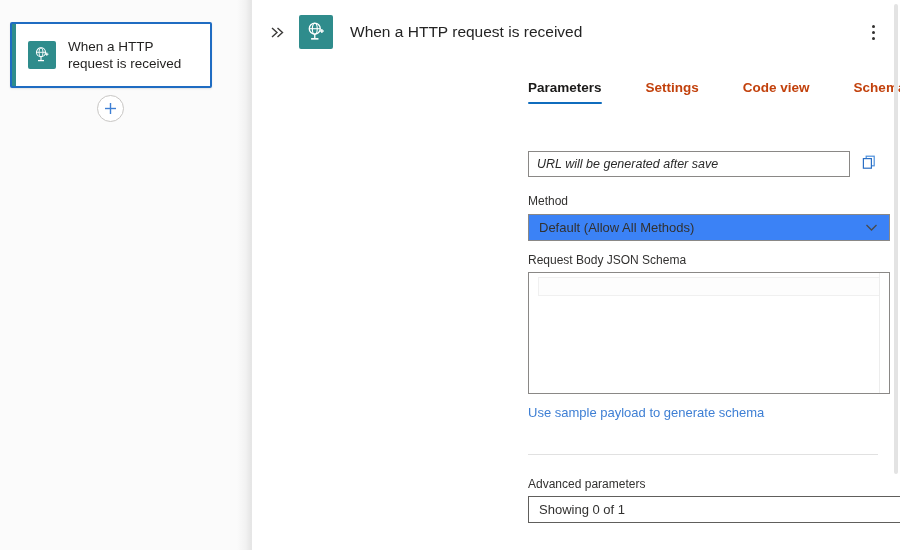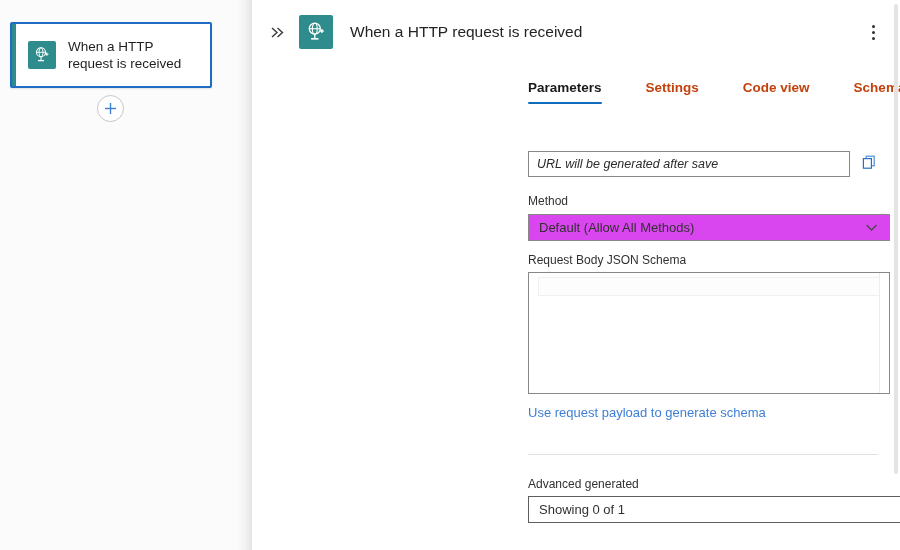--- a/index.html
+++ b/index.html
@@ -231,21 +231,21 @@
     display: flex;
     align-items: center;
     justify-content: center;
     flex: 0 0 22px;
   }
 
   .select-box {
     position: relative;
     height: 27px;
     border: 1px solid #8a8886;
-    background: #d946ef;
+    background: #3b82f6;
     display: flex;
     align-items: center;
     padding: 0 10px;
     cursor: pointer;
   }
   .select-value {
     font-size: 13px;
     color: #323130;
     flex: 1 1 auto;
     font-family: "Liberation Sans", sans-serif;
@@ -423,28 +423,28 @@
         </div>
       </div>
 
       <div class="field" style="padding-top:12px; padding-right:8px;">
         <label class="field-label">Request Body JSON Schema</label>
         <div class="schema-editor" style="margin-top:5px; margin-right:2px;">
           <div class="schema-editor-line"></div>
           <div class="schema-scrollbar"></div>
         </div>
         <div class="link-row">
-          <a class="link">Use request payload to generate schema</a>
+          <a class="link">Use sample payload to generate schema</a>
         </div>
       </div>
 
       <div class="divider" style="margin-top:33px; margin-right:22px;"></div>
 
       <div class="field" style="padding-top:22px;">
-        <label class="field-label">Advanced generated</label>
+        <label class="field-label">Advanced parameters</label>
         <div class="adv-row" style="margin-top:5px;">
           <div class="adv-select">
             <span class="select-value">Showing 0 of 1</span>
 
           </div>
 
         </div>
       </div>
 
     </div>

